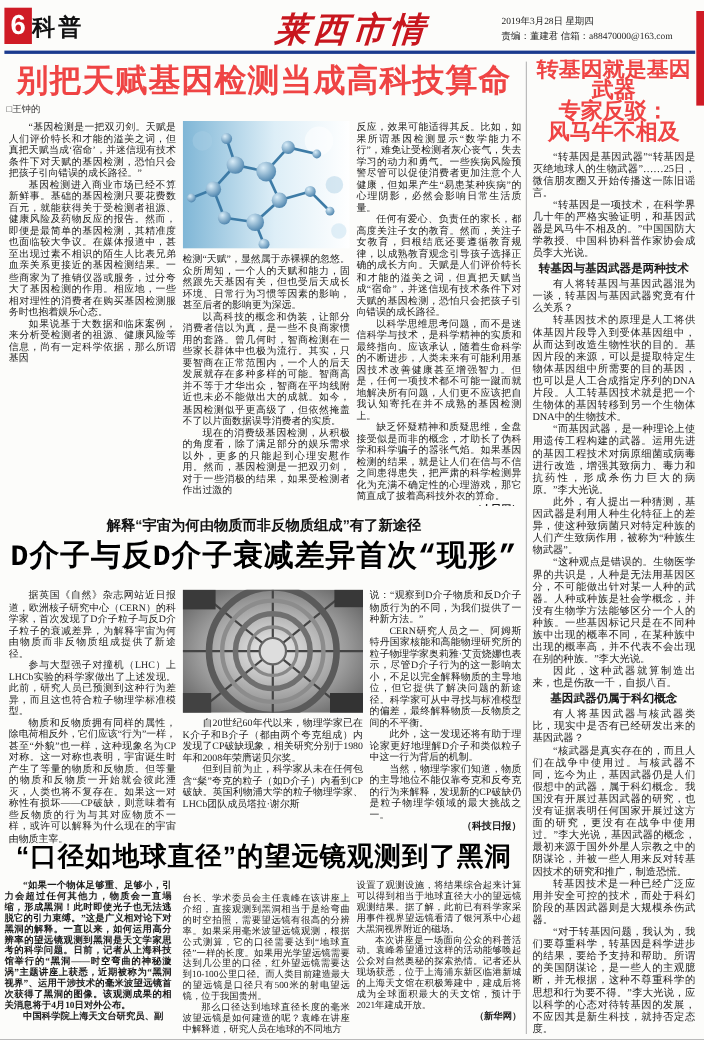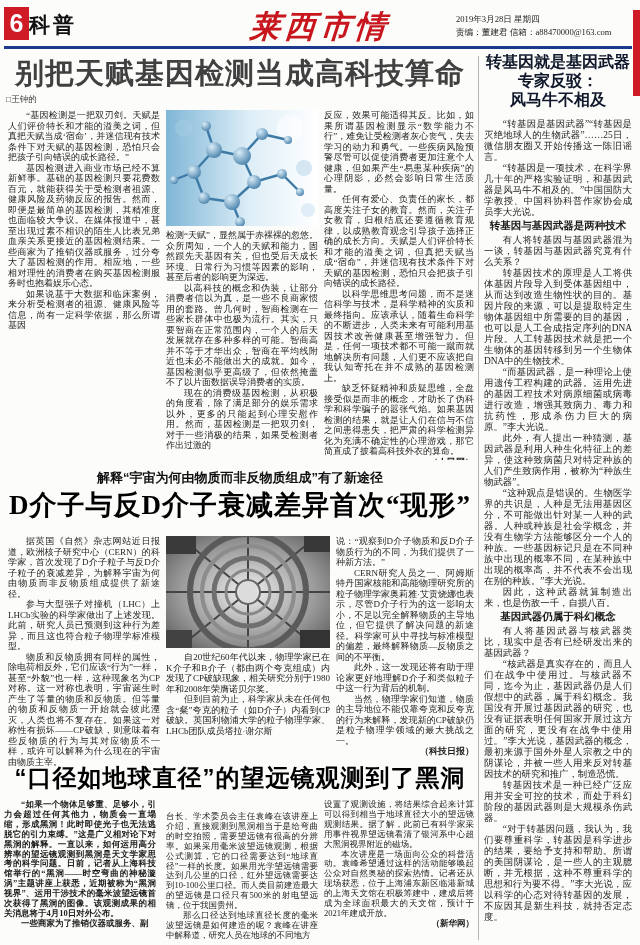--- a/index.html
+++ b/index.html
@@ -36,60 +36,60 @@
   .col p { margin:0; text-indent:2em; }
   .col p.cont { text-indent:0; }
   .src { float:right; font-weight:bold; font-family:"Liberation Sans",sans-serif; }
   .src-line { text-align:right !important; text-indent:0 !important; font-weight:bold;
               font-family:"Liberation Sans",sans-serif; }
   .photo { display:block; margin:0 0 4px 0; }
 
   
   .a1-headline {
     position:absolute; left:6px; top:54px; width:468px; margin:0; text-align:center;
-    font-size:29px; font-weight:900; letter-spacing:1px; color:#404040;
+    font-size:29px; font-weight:900; letter-spacing:1px; color:#ef4444;
     font-family:"Liberation Sans","DejaVu Sans",sans-serif;
   }
   .a1-byline { position:absolute; left:6px; top:94px; width:468px; text-align:left; font-size:8.5px; color:#333; }
   .a1 .col { top:110px; height:350px; font-size:9px; line-height:10.5px; }
   .a1 .c1 { left:8px;   width:152px; }
   .a1 .c2 { left:166px; width:152px; }
   .a1 .c3 { left:324px; width:150px; }
 
   
   .a2-kicker {
     position:absolute; left:6px; top:469px; width:468px; margin:0; text-align:center;
     font-size:13px; font-weight:bold; color:#111;
     font-family:"Liberation Sans","DejaVu Sans",sans-serif;
   }
   .a2-headline {
     position:absolute; left:6px; top:487px; width:468px; margin:0; text-align:center;
     font-size:27px; font-weight:900; letter-spacing:1px; color:#000;
-    font-family:Liberation Serif, serif;
+    font-family:Liberation Mono, monospace;
   }
   .a2 .col { top:536px; height:258px; font-size:9px; line-height:10.5px; }
   .a2 .c1 { left:8px;   width:152px; }
   .a2 .c2 { left:166px; width:164px; }
   .a2 .c3 { left:336px; width:138px; }
 
   
   .a3-headline {
     position:absolute; left:6px; top:762px; width:468px; margin:0; text-align:center;
     font-size:24px; font-weight:900; letter-spacing:1px; color:#000;
     font-family:"Liberation Sans","DejaVu Sans",sans-serif;
   }
   .a3 .col { top:800px; height:143px; font-size:8.5px; line-height:9.9px; }
   .a3 .c1 { left:4px;   width:152px;font-weight:bold; }
   .a3 .c2 { left:166px; width:152px;margin-top:12px; }
   .a3 .c3 { left:324px; width:150px; }
 
   
   .gmo { position:absolute; left:484px; top:54px; width:148px; height:886px; overflow:hidden; }
-  .gmo-head { text-align:center; font-weight:900; font-size:16px; line-height:19px;
-              color:#0f172a; font-family:Liberation Mono, monospace; margin-bottom:8px; }
+  .gmo-head { text-align:center; font-weight:900; font-size:20px; line-height:19px;
+              color:#ef4444; font-family:Liberation Serif, serif; margin-bottom:8px; }
   .gmo-body { font-size:9.4px; line-height:11px; text-align:justify; }
   .gmo-body p { margin:0; text-indent:2em; }
   .gmo-sub { margin:3px 0; text-align:center; font-weight:bold; font-size:10.5px;
              font-family:Liberation Mono, monospace; }
 </style>
 </head>
 <body>
 
 <div class="page">
 
@@ -227,21 +227,21 @@
       <p>当然，物理学家们知道，物质的主导地位不能仅靠夸克和反夸克的行为来解释，发现新的CP破缺仍是粒子物理学领域的最大挑战之一。</p>
       <p class="src-line">（科技日报）</p>
     </div>
   </section>
 
   <section class="a3">
     <h1 class="a3-headline">“口径如地球直径”的望远镜观测到了黑洞</h1>
 
     <div class="col c1">
       <p>“如果一个物体足够重、足够小，引力会超过任何其他力，物质会一直塌缩，形成黑洞！此时即使光子也无法逃脱它的引力束缚。”这是广义相对论下对黑洞的解释。一直以来，如何运用高分辨率的望远镜观测到黑洞是天文学家思考的科学问题。日前，记者从上海科技馆举行的“黑洞——时空弯曲的神秘漩涡”主题讲座上获悉，近期被称为“黑洞视界”、运用干涉技术的毫米波望远镜首次获得了黑洞的图像。该观测成果的相关消息将于4月10日对外公布。</p>
-      <p>一些商家为了推销仪器或服务、副</p>
+      <p>中国科学院上海天文台研究员、副</p>
     </div>
     <div class="col c2">
       <p class="cont">台长、学术委员会主任袁峰在该讲座上介绍，直接观测到黑洞相当于是给弯曲的时空拍照，需要望远镜有很高的分辨率。如果采用毫米波望远镜观测，根据公式测算，它的口径需要达到“地球直径”一样的长度。如果用光学望远镜需要达到几公里的口径，红外望远镜需要达到10-100公里口径。而人类目前建造最大的望远镜是口径只有500米的射电望远镜，位于我国贵州。</p>
       <p>那么口径达到地球直径长度的毫米波望远镜是如何建造的呢？袁峰在讲座中解释道，研究人员在地球的不同地方</p>
     </div>
     <div class="col c3">
       <p class="cont">设置了观测设施，将结果综合起来计算可以得到相当于地球直径大小的望远镜观测结果。据了解，此前已有科学家采用事件视界望远镜看清了银河系中心超大黑洞视界附近的磁场。</p>
       <p>本次讲座是一场面向公众的科普活动。袁峰希望通过这样的活动能够唤起公众对自然奥秘的探索热情。记者还从现场获悉，位于上海浦东新区临港新城的上海天文馆在积极筹建中，建成后将成为全球面积最大的天文馆，预计于2021年建成开放。</p>
       <p class="src-line">（新华网）</p>
     </div>

